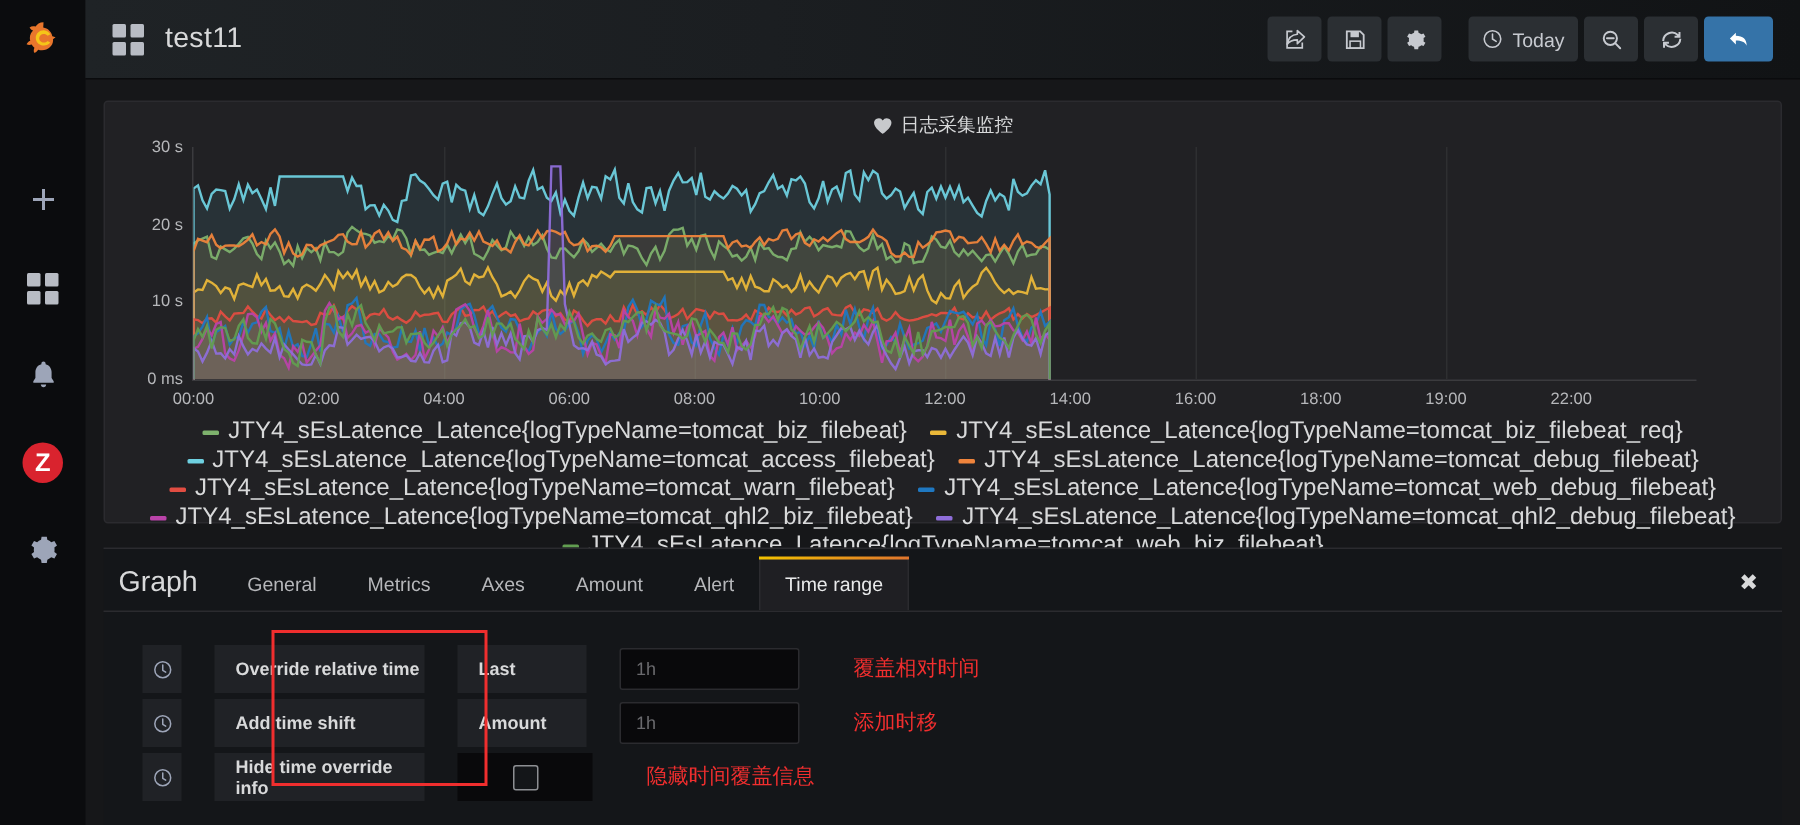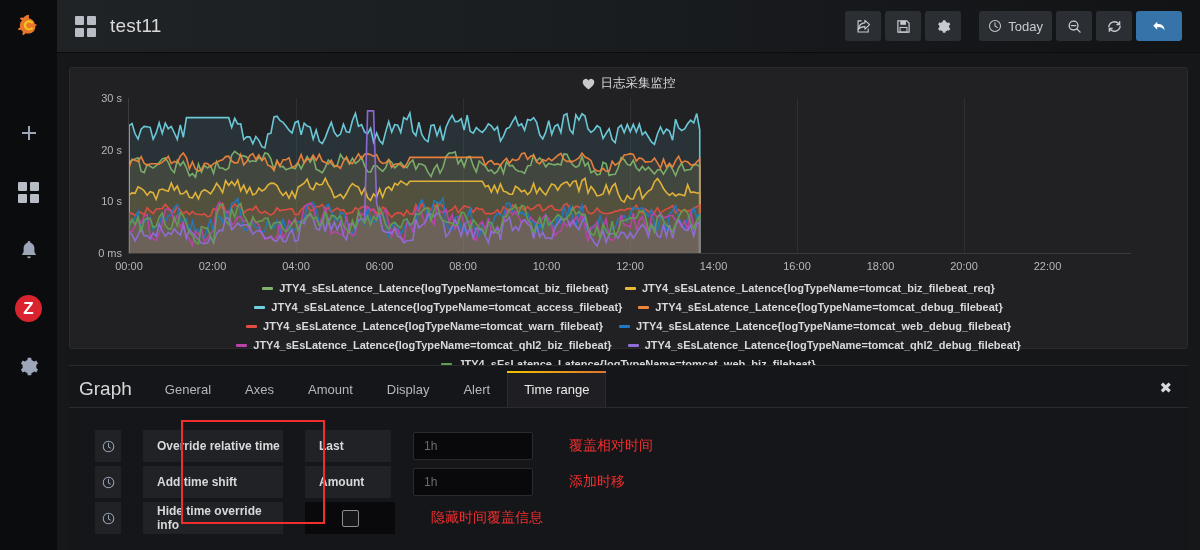--- a/index.html
+++ b/index.html
@@ -88,21 +88,21 @@
   #series-svg { position: absolute; inset: 0; width: 100%; height: 100%; }
 
   
   #legend {
     padding: 26px 8px 0 8px; display: flex; flex-wrap: wrap;
     align-content: flex-start; justify-content: center;
     column-gap: 16px; row-gap: 3px; line-height: 16px;
   }
   .legend-item { display: flex; align-items: center; gap: 6px; white-space: nowrap; }
   .legend-swatch { width: 11px; height: 3px; border-radius: 1px; flex: 0 0 11px; }
-  .legend-label { color: #d8d9da; font-size: 11px; font-weight: bold; }
+  .legend-label { color: #d8d9da; font-size: 16px; }
 
   
   #editor {
     margin: 16px 12px 0 12px; background: #141619;
     border-top: 1px solid #2b2b2f; position: relative; flex: 1;
   }
   #tabbar { display: flex; align-items: flex-end; height: 42px; border-bottom: 1px solid #2b2b2f; }
   #editor-kind {
     color: #d8d9da; font-size: 19px; padding: 0 16px 7px 10px; font-weight: 400;
   }
@@ -280,21 +280,21 @@
             <span class="xtick" style="left: 0%;">00:00</span>
             <span class="xtick" style="left: 8.33333%;">02:00</span>
             <span class="xtick" style="left: 16.6667%;">04:00</span>
             <span class="xtick" style="left: 25%;">06:00</span>
             <span class="xtick" style="left: 33.3333%;">08:00</span>
             <span class="xtick" style="left: 41.6667%;">10:00</span>
             <span class="xtick" style="left: 50%;">12:00</span>
             <span class="xtick" style="left: 58.3333%;">14:00</span>
             <span class="xtick" style="left: 66.6667%;">16:00</span>
             <span class="xtick" style="left: 75%;">18:00</span>
-            <span class="xtick" style="left: 83.3333%;">20:00</span>
+            <span class="xtick" style="left: 83.3333%;">19:00</span>
             <span class="xtick" style="left: 91.6667%;">22:00</span>
           </div>
         <div id="grid-lines">
             <div class="vgrid" style="left: 16.6667%;"></div>
             <div class="vgrid" style="left: 33.3333%;"></div>
             <div class="vgrid" style="left: 50%;"></div>
             <div class="vgrid" style="left: 66.6667%;"></div>
             <div class="vgrid" style="left: 83.3333%;"></div>
           </div>
         <svg id="series-svg" preserveAspectRatio="none" viewBox="0 0 1000 400">
@@ -358,23 +358,23 @@
           <span class="legend-label">JTY4_sEsLatence_Latence{logTypeName=tomcat_web_biz_filebeat}</span>
         </div>
       </div>
   </div>
 
   <div id="editor">
     <div id="tabbar">
       <span id="editor-kind">Graph</span>
       <div id="tabs-host" style="display:flex;align-items:flex-end;">
           <div class="tab">General</div>
+          <div class="tab">Metrics</div>
           <div class="tab">Axes</div>
           <div class="tab">Amount</div>
-          <div class="tab">Display</div>
           <div class="tab">Alert</div>
           <div class="tab active">Time range</div>
         </div>
       <button id="close-editor">✖</button>
     </div>
 
     <div id="form-rows">
         <div class="frow">
           <div class="cell cell-icon">
             <svg width="13" height="13" viewBox="0 0 14 14">

